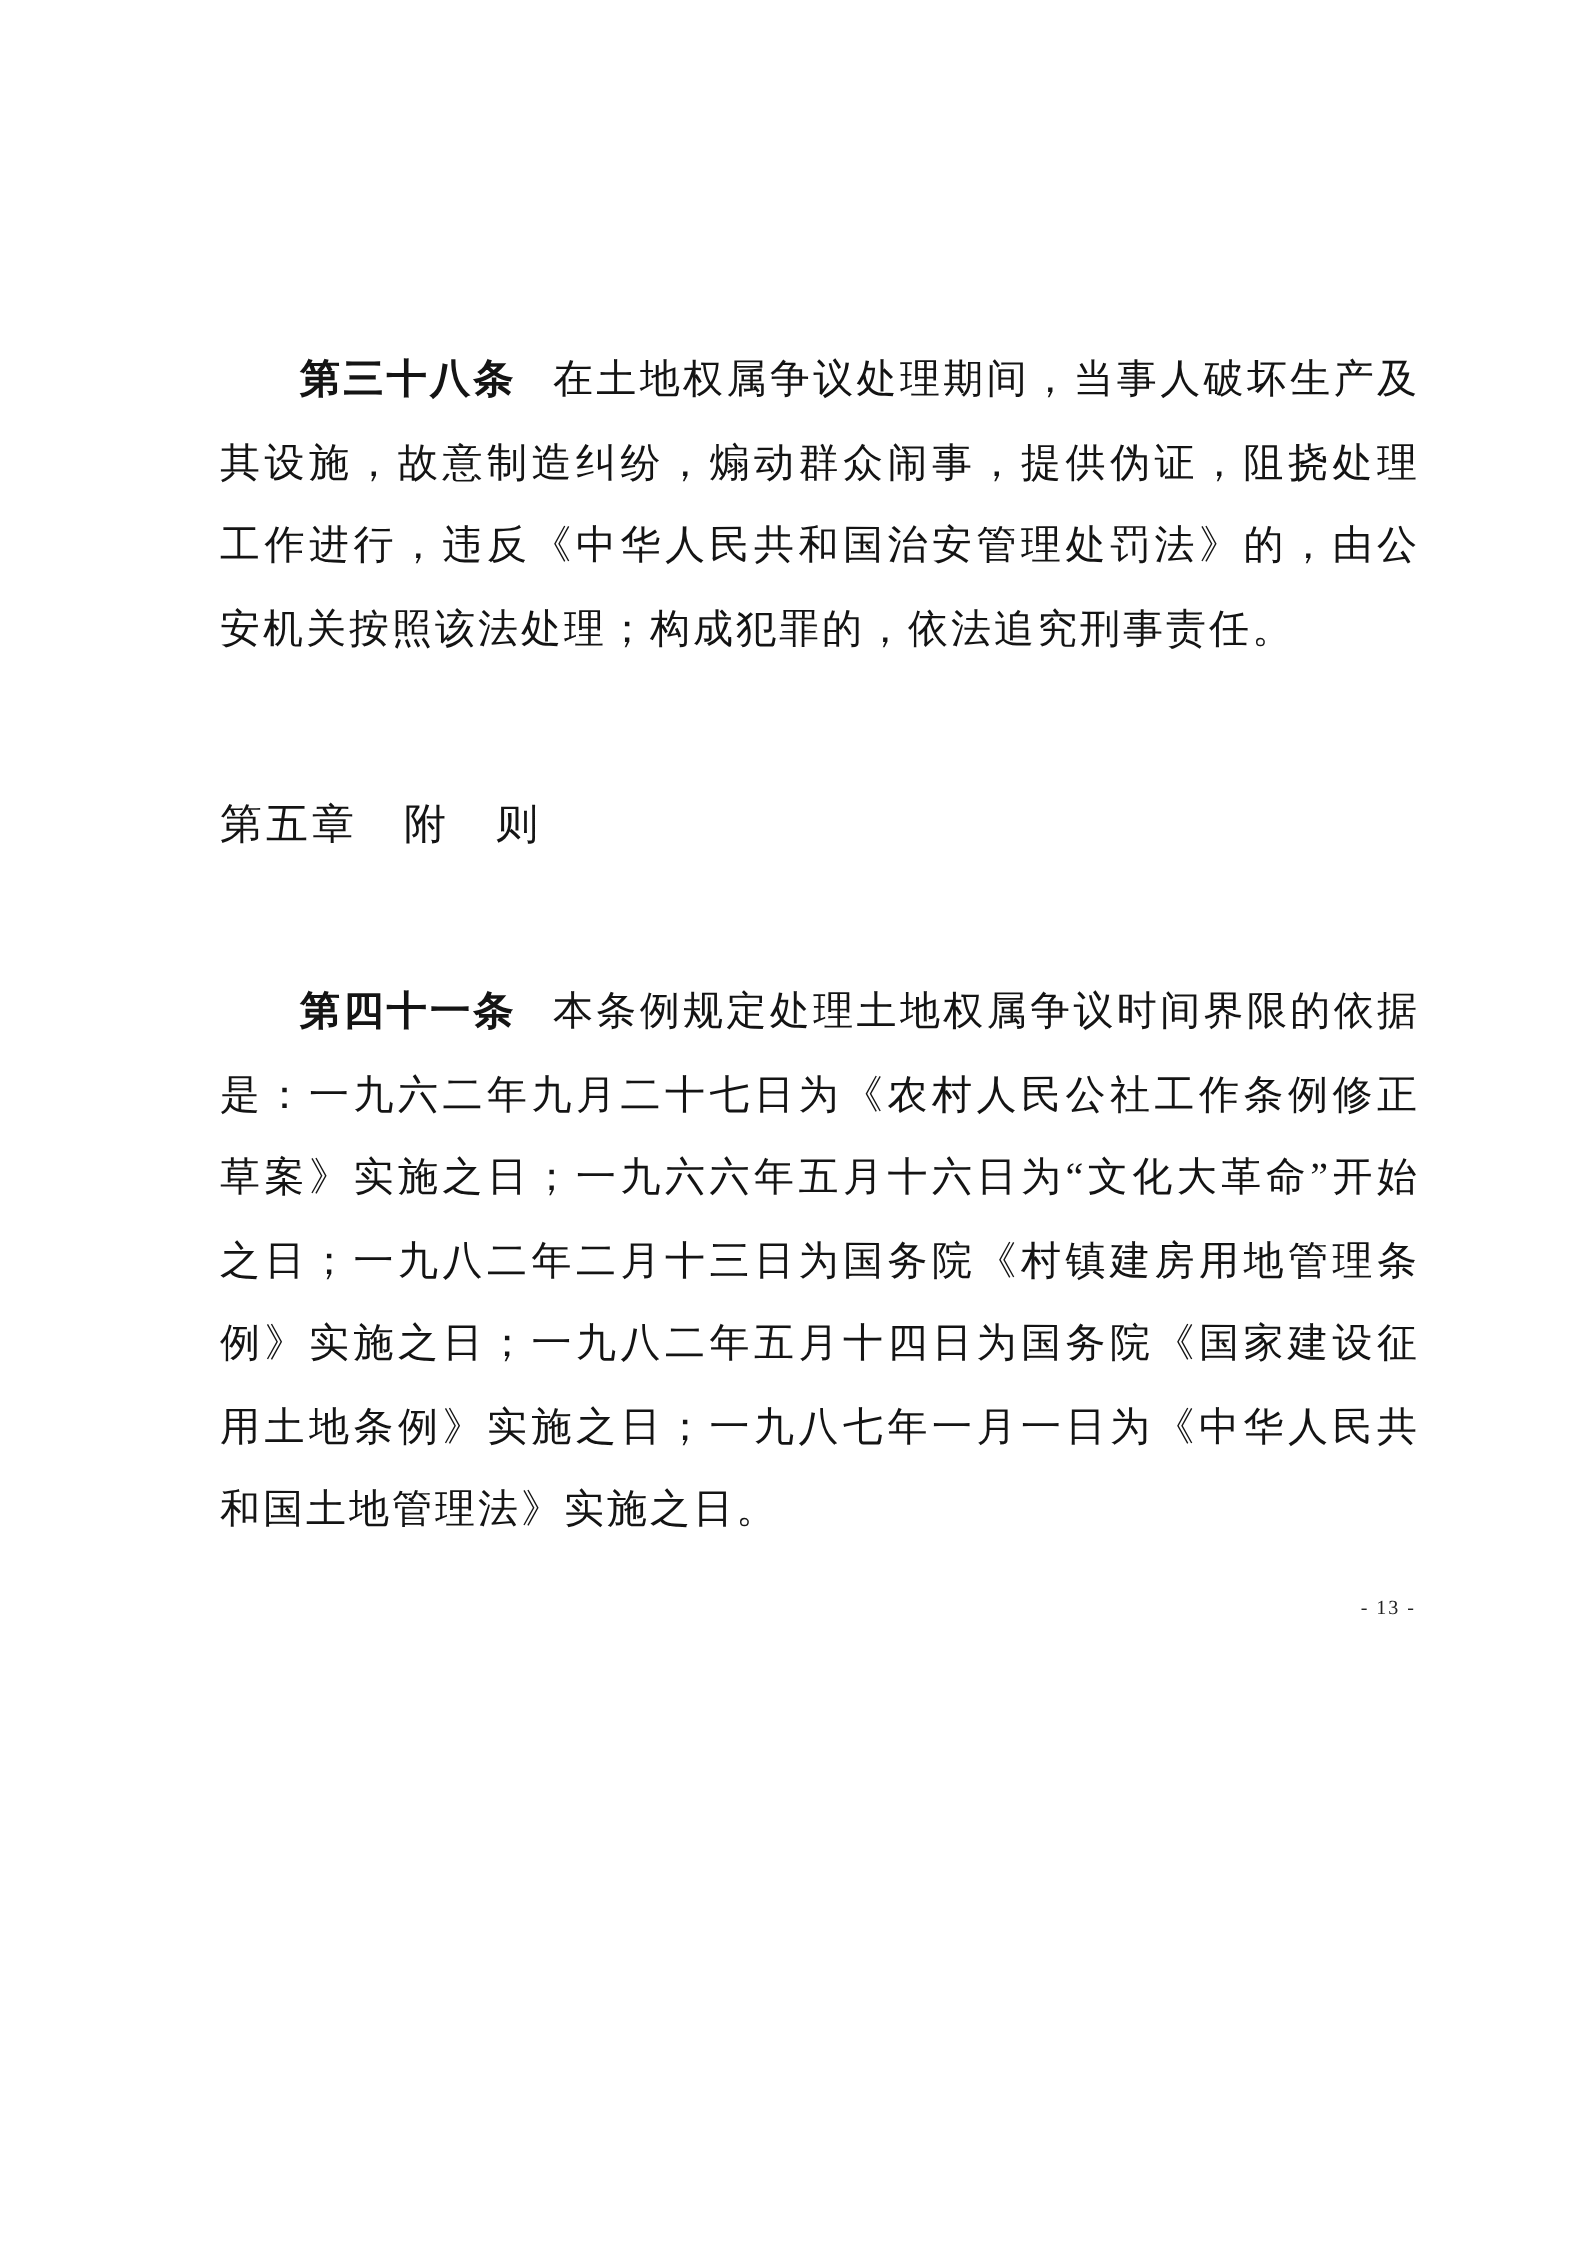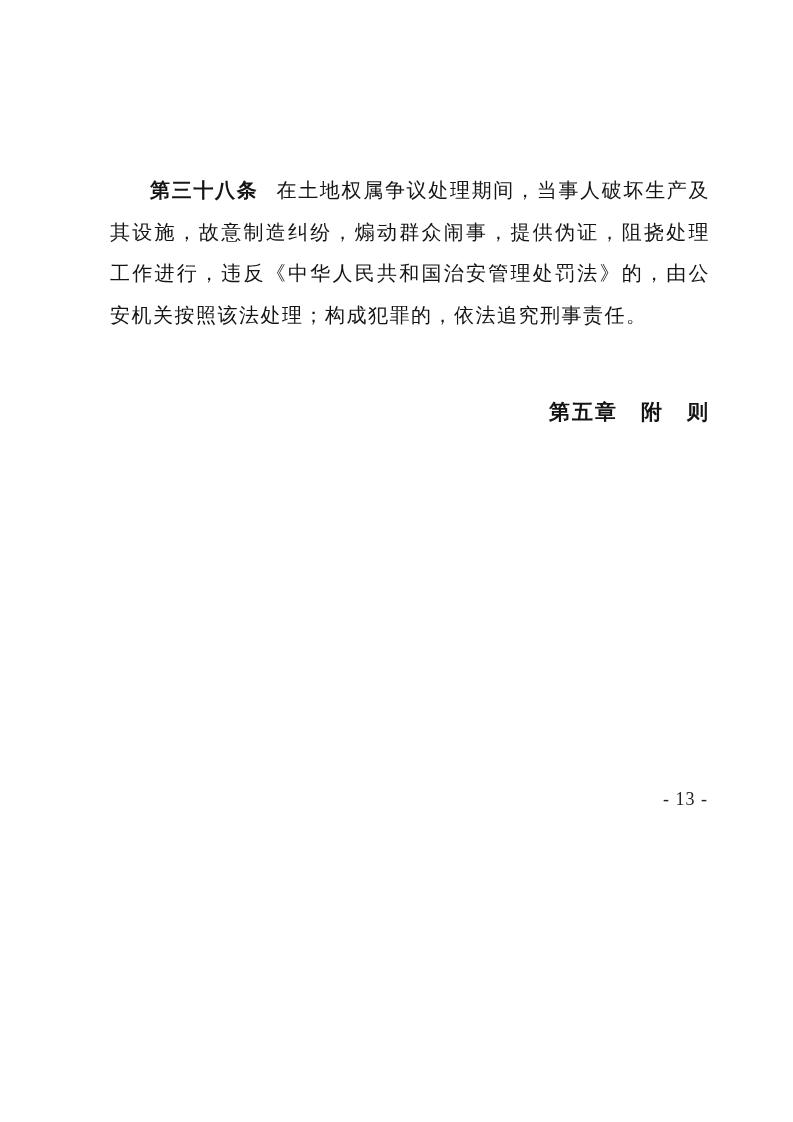--- a/index.html
+++ b/index.html
@@ -30,46 +30,49 @@
     text-indent: 2em;
     letter-spacing: 1.5px;
     margin: 0;
   }
   .lead {
     font-weight: bold;
     margin-right: 0.9em;
   }
   .chapter {
     font-size: 21px;
-    font-weight: bold;
-    text-align: right;
+    font-weight: normal;
+    text-align: left;
     letter-spacing: 2px;
     margin-top: 62px;
     margin-bottom: 60px;
   }
   .page-number {
     position: absolute;
     right: 85px;
     bottom: 68px;
-    font-size: 18px;
+    font-size: 10px;
     letter-spacing: 1px;
     color: #222222;
   }
 </style>
 </head>
 <body>
 
 <div class="page">
   <div class="content">
 
     <p class="para">
       <span class="lead">第三十八条</span><span>在土地权属争议处理期间，当事人破坏生产及其设施，故意制造纠纷，煽动群众闹事，提供伪证，阻挠处理工作进行，违反《中华人民共和国治安管理处罚法》的，由公安机关按照该法处理；构成犯罪的，依法追究刑事责任。</span>
     </p>
 
 
     <div class="chapter">第五章　附　则</div>
 
 
+    <p class="para">
+      <span class="lead">第四十一条</span><span>本条例规定处理土地权属争议时间界限的依据是：一九六二年九月二十七日为《农村人民公社工作条例修正草案》实施之日；一九六六年五月十六日为“文化大革命”开始之日；一九八二年二月十三日为国务院《村镇建房用地管理条例》实施之日；一九八二年五月十四日为国务院《国家建设征用土地条例》实施之日；一九八七年一月一日为《中华人民共和国土地管理法》实施之日。</span>
+    </p>
 
   </div>
 
   <div class="page-number">- 13 -</div>
 </div>
 
 </body></html>

